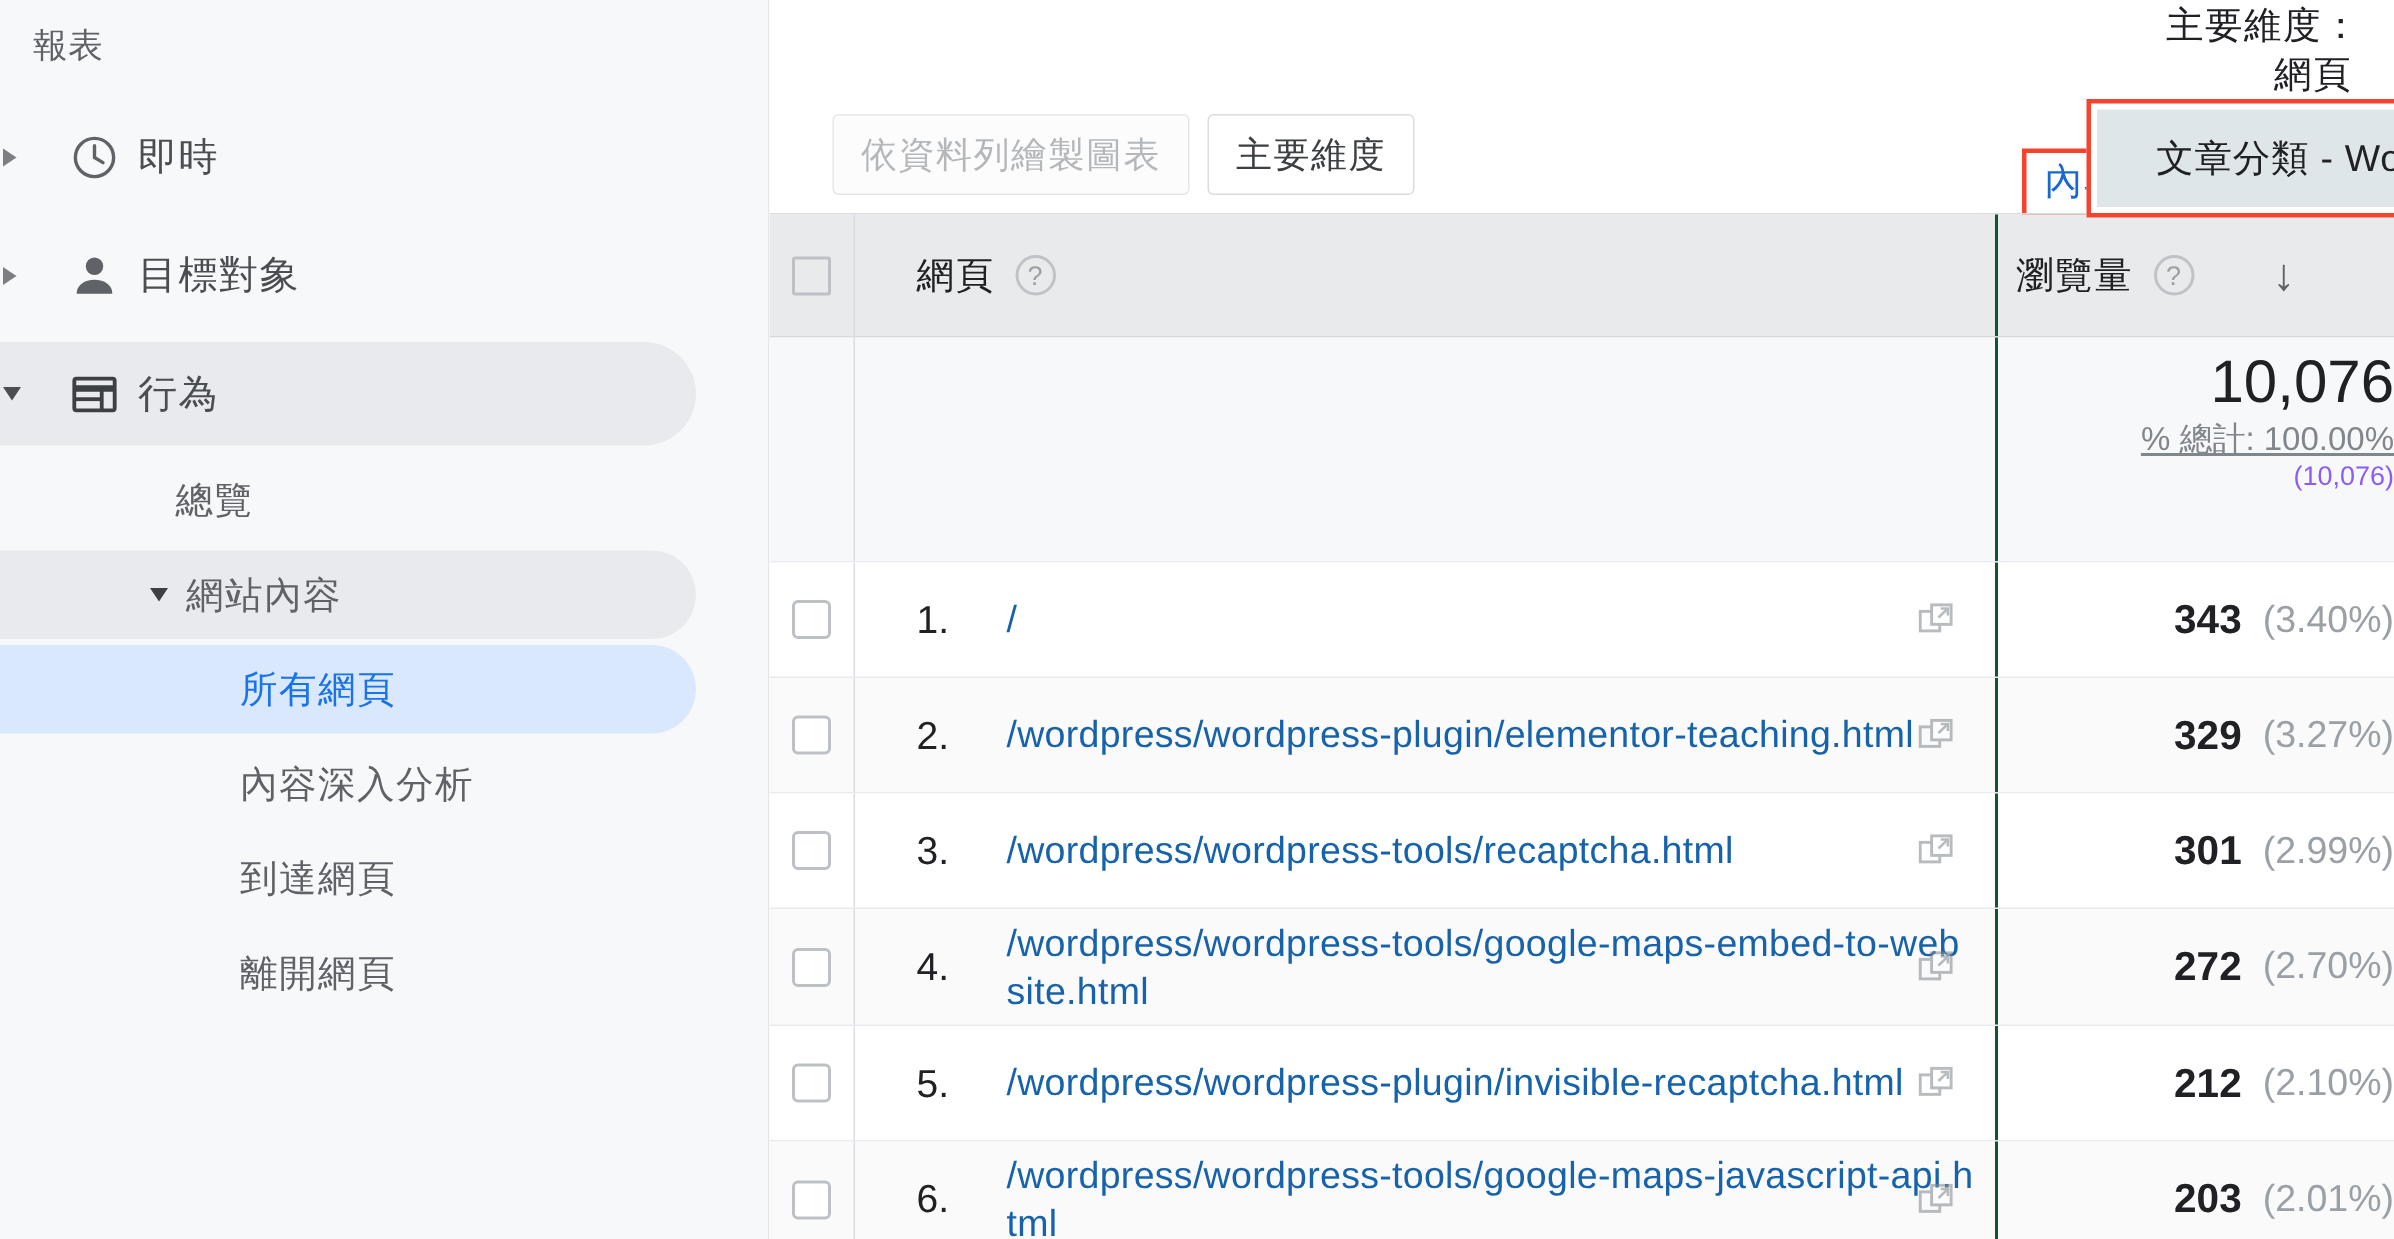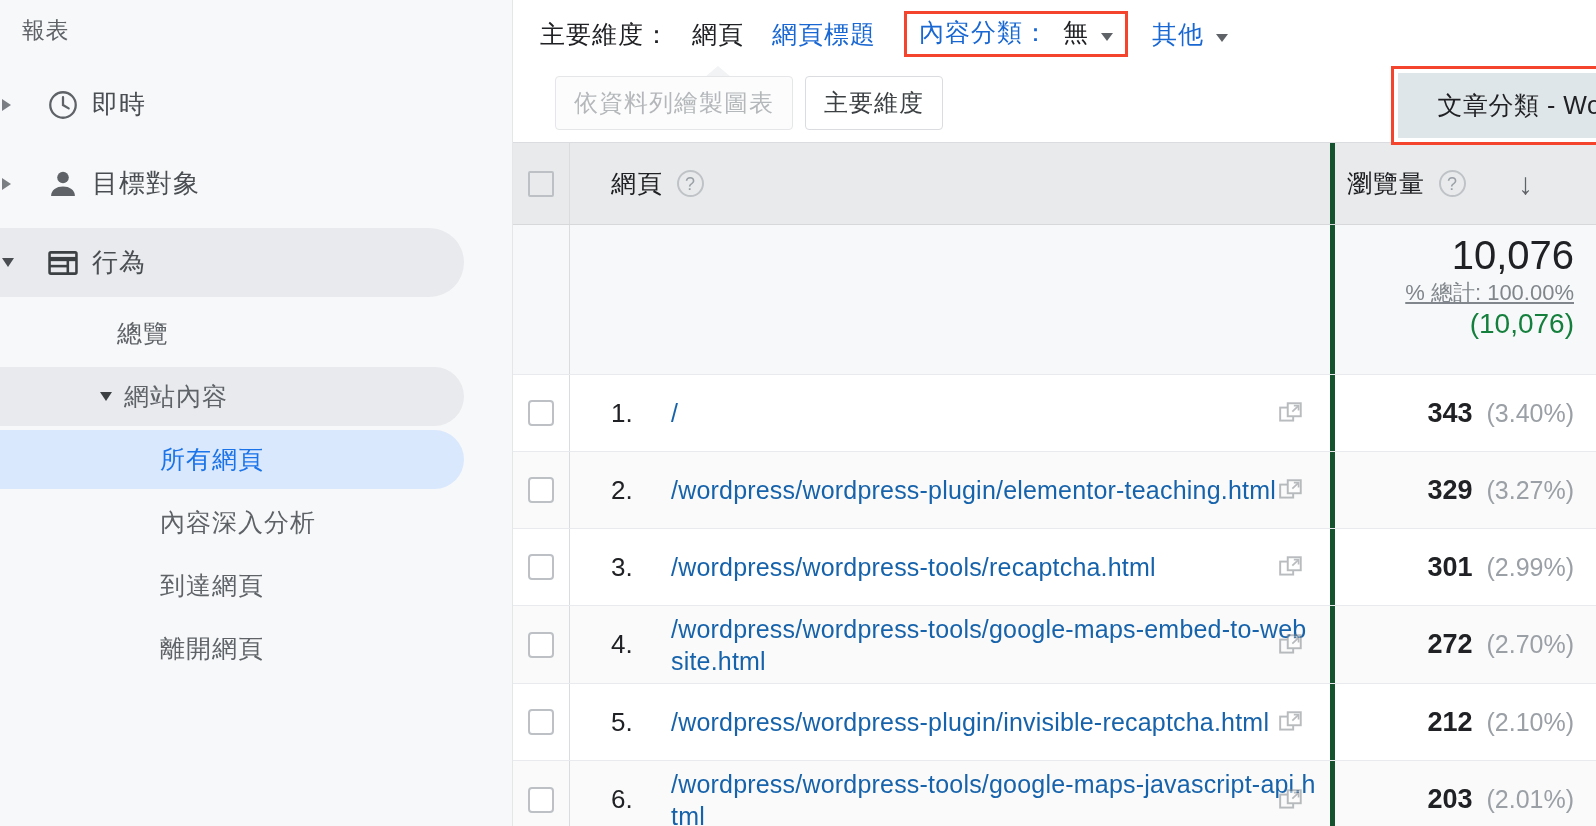--- a/index.html
+++ b/index.html
@@ -134,25 +134,26 @@
     flex: 1 1 auto;
     position: relative;
     height: 826px;
     background: #ffffff;
     overflow: hidden;
   }
 
   
   .dim-bar {
     display: flex;
-    align-items: center;
+    align-items: flex-end;
     height: 68px;
     padding-left: 27px;
     font-size: 0;
     position: relative;
+    flex-direction: column;
   }
   .dim-label {
     font-size: 25px;
     color: #202124;
     letter-spacing: 1px;
     margin-right: 22px;
   }
   .dim-tab {
     font-size: 25px;
     color: #202124;
@@ -294,25 +295,24 @@
     flex: 1 1 auto;
     display: flex;
     align-items: center;
     padding-left: 41px;
     padding-right: 12px;
     position: relative;
     min-width: 0;
   }
   .cell-metric {
     flex: 0 0 266px;
-    border-left: 5px solid #14532d;
+    border-left: 2px solid #14532d;
     display: flex;
     align-items: center;
     justify-content: flex-end;
-    padding-right: 22px;
   }
   .th-text {
     font-size: 25px;
     color: #202124;
     letter-spacing: 1px;
     display: inline-flex;
     align-items: center;
   }
   .help-ico {
     display: inline-block;
@@ -349,21 +349,21 @@
     letter-spacing: 0;
     font-weight: 400;
   }
   .totals-sub {
     font-size: 22px;
     color: #80868b;
     margin-top: 0;
     white-space: nowrap;
     text-decoration: underline;
   }
-  .totals-sub2 { font-size: 28px; color: #15803d; }
+  .totals-sub2 { font-size: 18px; color: #8b5cf6; }
 
   
   .trow.data { min-height: 77px; }
   .trow.data.tall { min-height: 78px; }
   .row-index {
     font-size: 26px;
     color: #202124;
     width: 60px;
     flex: 0 0 60px;
     text-align: left;

